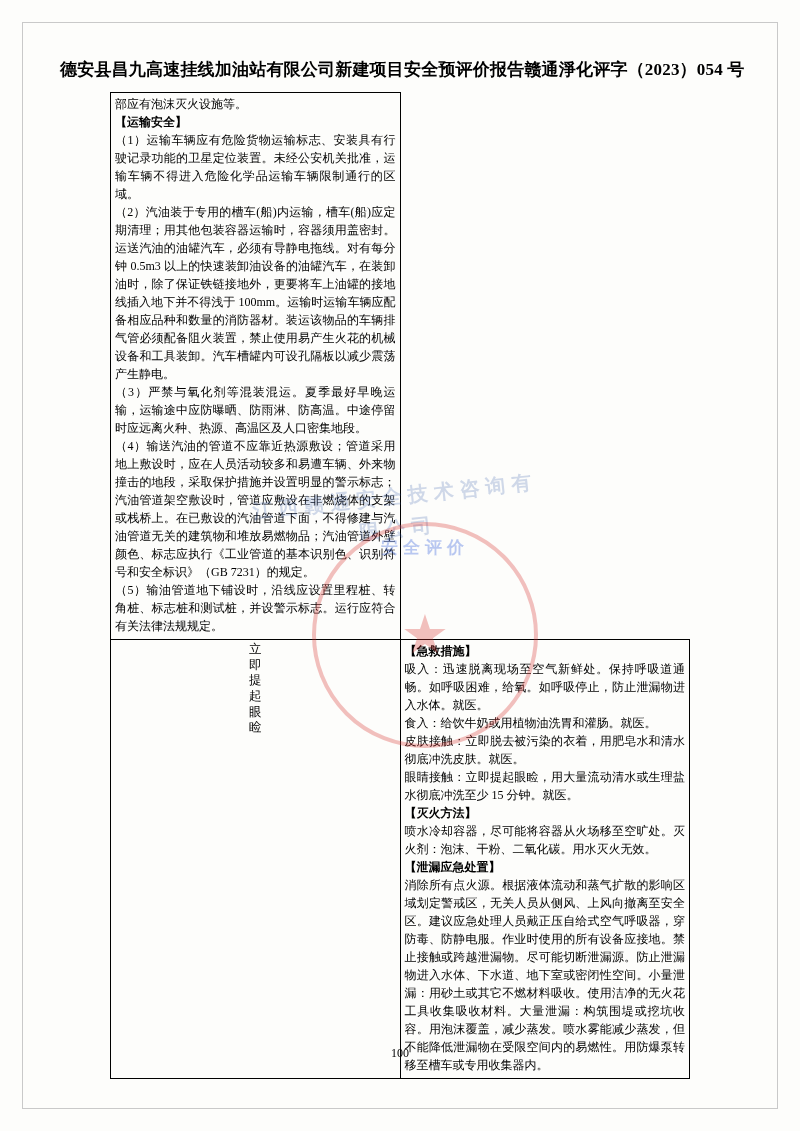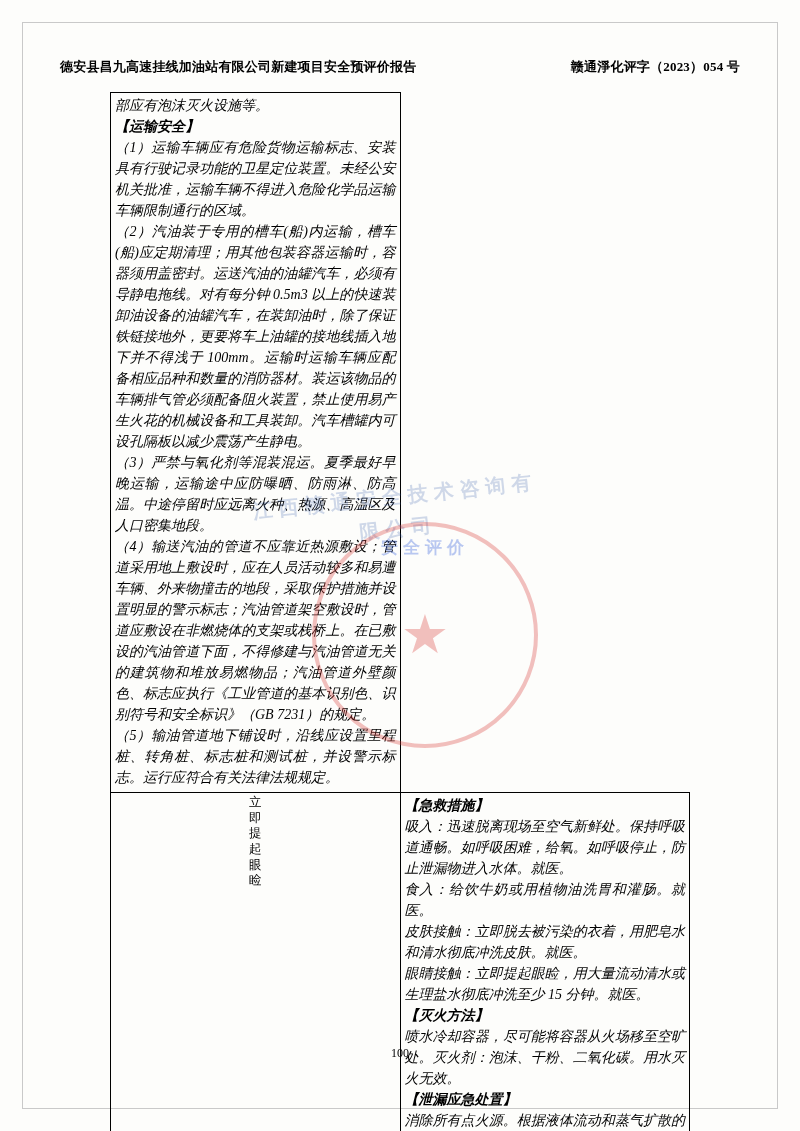--- a/index.html
+++ b/index.html
@@ -33,21 +33,21 @@
     pointer-events: none;
   }
   .header {
     position: absolute;
     left: 60px;
     top: 58px;
     width: 680px;
     display: flex;
     justify-content: space-between;
     align-items: baseline;
-    font-size: 13px;
+    font-size: 17px;
     font-weight: bold;
     letter-spacing: 0.2px;
   }
   .header .left { white-space: nowrap; }
   .header .right { white-space: nowrap; }
 
   .table-wrap {
     position: absolute;
     left: 110px;
     top: 92px;
@@ -71,23 +71,22 @@
     line-height: 1.25;
     padding: 4px 2px;
   }
   td.sidecol .vtext {
     display: block;
     width: 14px;
     margin: 0 auto;
     word-break: break-all;
   }
   td.body {
-    font-size: 14px;
+    font-size: 12px;
     line-height: 1.5;
-    font-style: italic;
   }
   p.para {
     margin: 0;
     text-align: justify;
     text-justify: inter-ideograph;
   }
   .bold { font-weight: bold; }
 
   .footer-num {
     position: absolute;

